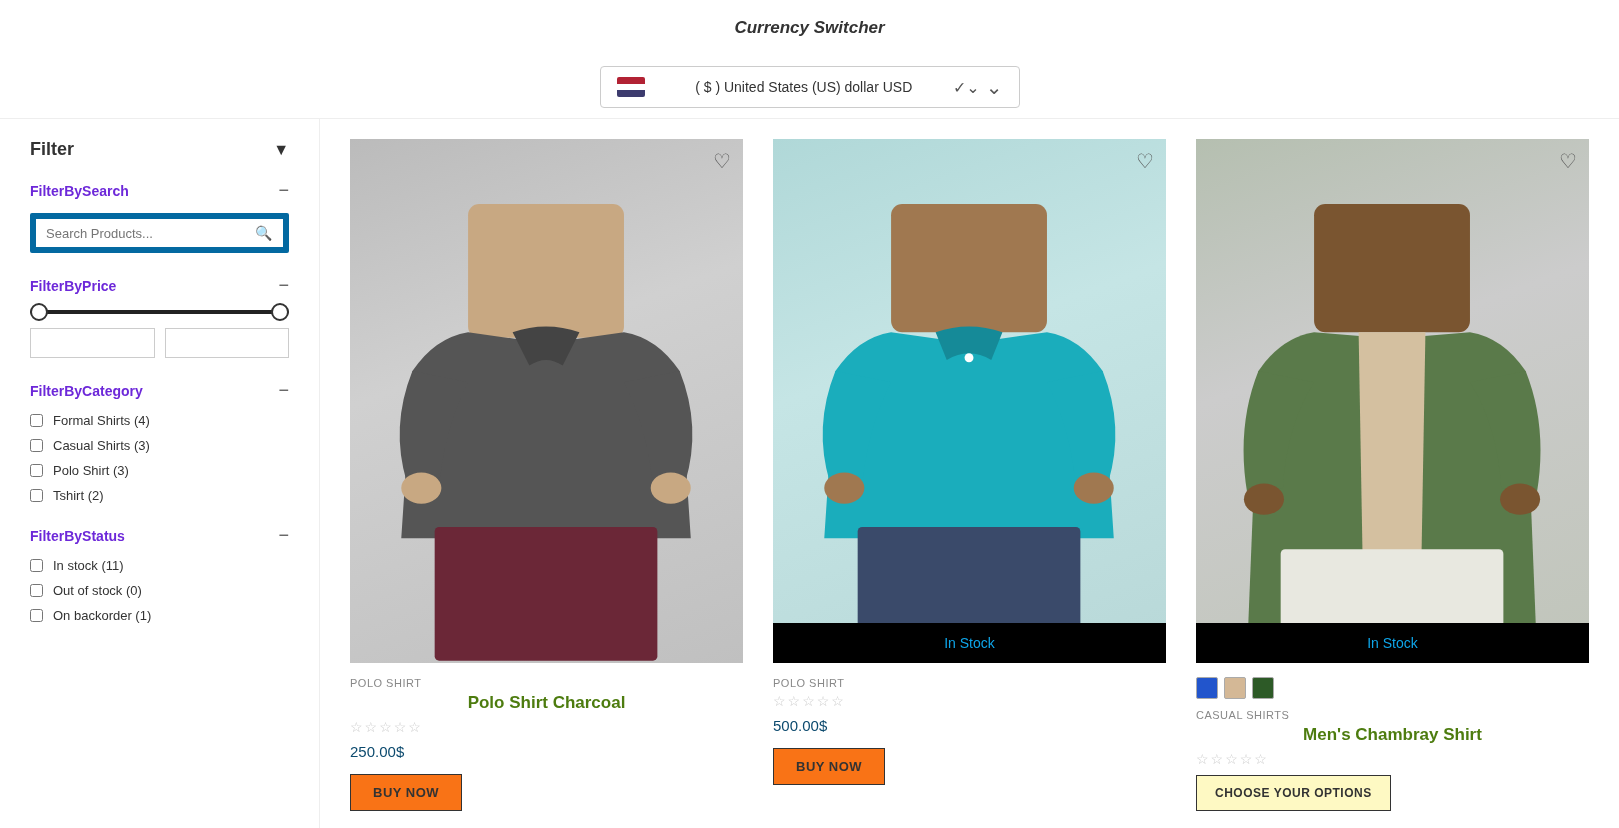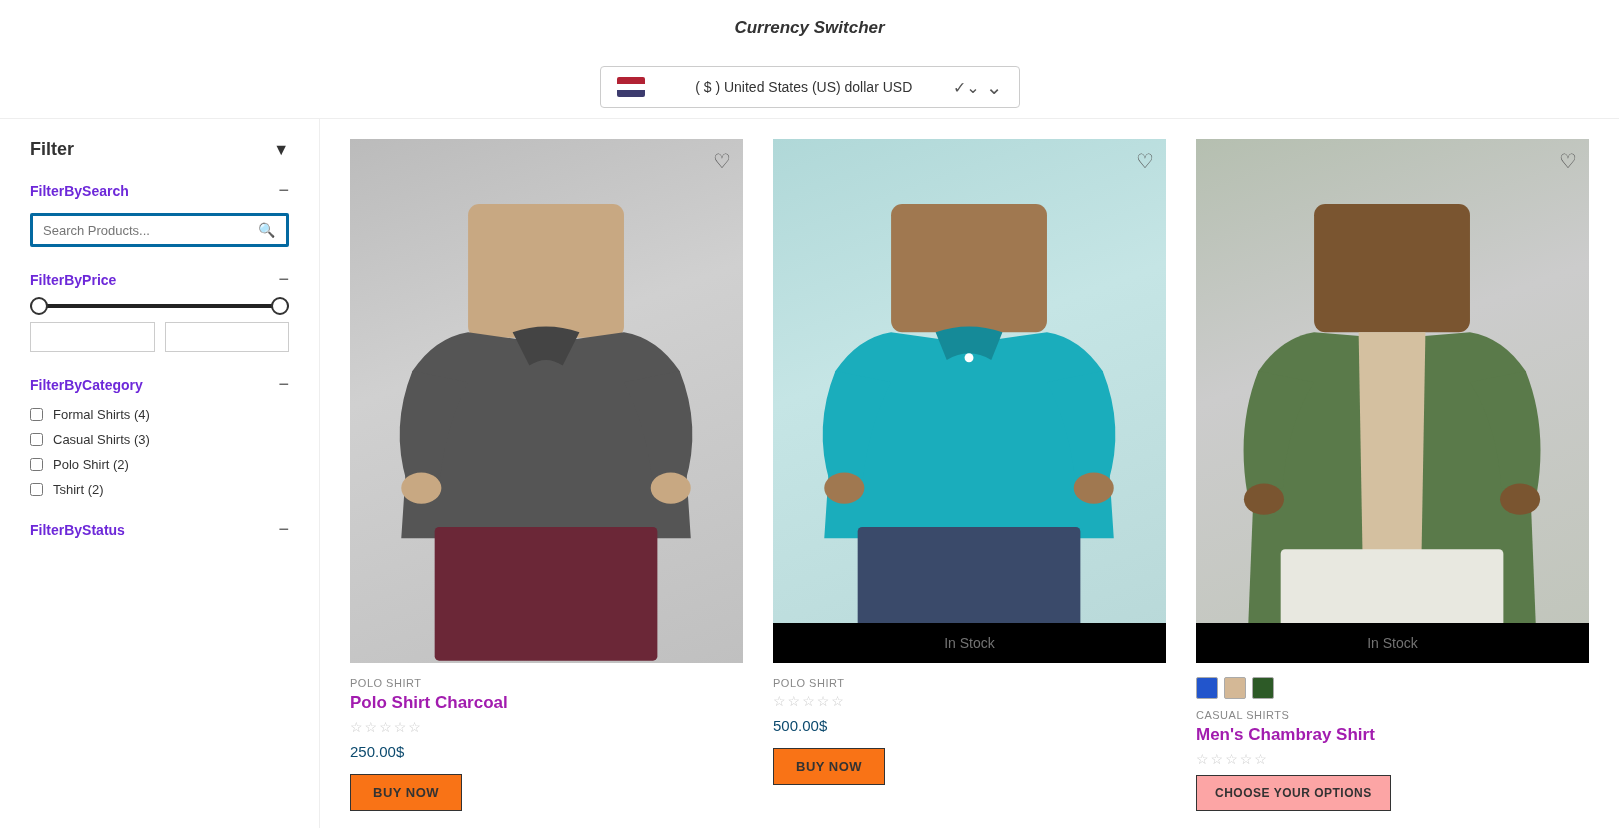--- a/index.html
+++ b/index.html
@@ -91,21 +91,21 @@
     }
     .filter-collapse-icon {
       font-size: 18px;
       color: #555;
       cursor: pointer;
     }
 
     .search-box {
       display: flex;
       align-items: center;
-      border: 3px solid #0369a1;
+      border: 6px solid #0369a1;
       border-radius: 2px;
       padding: 6px 10px;
     }
     .search-box input {
       border: none;
       outline: none;
       flex: 1;
       font-size: 13px;
       color: #555;
     }
@@ -199,42 +199,43 @@
       font-size: 20px;
       color: #555;
       line-height: 1;
     }
     .in-stock-badge {
       position: absolute;
       bottom: 0;
       left: 0;
       right: 0;
       background: #000;
-      color: #737373;
+      color: #0ea5e9;
       text-align: center;
       padding: 12px;
       font-size: 14px;
       font-weight: 500;
     }
 
     .product-info {
       padding: 14px 0 0;
     }
     .product-category {
       font-size: 11px;
       color: #888;
       letter-spacing: 0.5px;
       text-transform: uppercase;
       margin-bottom: 4px;
     }
     .product-name {
       font-size: 17px;
       font-weight: bold;
-      color: #a21caf;
+      color: #4d7c0f;
       margin-bottom: 6px;
+      text-align: center;
     }
     .star-rating {
       display: flex;
       gap: 2px;
       margin-bottom: 8px;
     }
     .star {
       color: #ccc;
       font-size: 14px;
     }
@@ -262,21 +263,21 @@
       color: #333;
       padding: 10px 22px;
       font-size: 13px;
       font-weight: bold;
       letter-spacing: 0.5px;
       cursor: pointer;
       text-transform: uppercase;
     }
     .choose-options-btn {
       border: 1px solid #333;
-      background: #fca5a5;
+      background: #fef9c3;
       color: #333;
       padding: 10px 18px;
       font-size: 12px;
       font-weight: bold;
       letter-spacing: 0.5px;
       cursor: pointer;
       text-transform: uppercase;
     }
 
     
@@ -356,34 +357,48 @@
         <li>
           <input type="checkbox" style="">
           <span>Formal Shirts (4)</span>
         </li>
         <li>
           <input type="checkbox" style="">
           <span>Casual Shirts (3)</span>
         </li>
         <li>
           <input type="checkbox" style="">
-          <span>Polo Shirt (2)</span>
+          <span>Polo Shirt (3)</span>
         </li>
         <li>
           <input type="checkbox" style="">
           <span>Tshirt (2)</span>
         </li>
       </ul>
     </div>
 
     <div class="filter-section">
       <div class="filter-section-header">
         <span class="filter-section-label">FilterByStatus</span>
         <span class="filter-collapse-icon">−</span>
       </div>
+      <ul class="checkbox-list">
+        <li>
+          <input type="checkbox" style="">
+          <span>In stock (11)</span>
+        </li>
+        <li>
+          <input type="checkbox" style="">
+          <span>Out of stock (0)</span>
+        </li>
+        <li>
+          <input type="checkbox" style="">
+          <span>On backorder (1)</span>
+        </li>
+      </ul>
     </div>
   </aside>
 
   <main class="product-area">
     <div class="product-grid">
 
       <div class="product-card">
         <div class="product-image-wrapper img-charcoal">
 
           <svg class="person-svg" viewBox="0 0 300 400" xmlns="http://www.w3.org/2000/svg">

